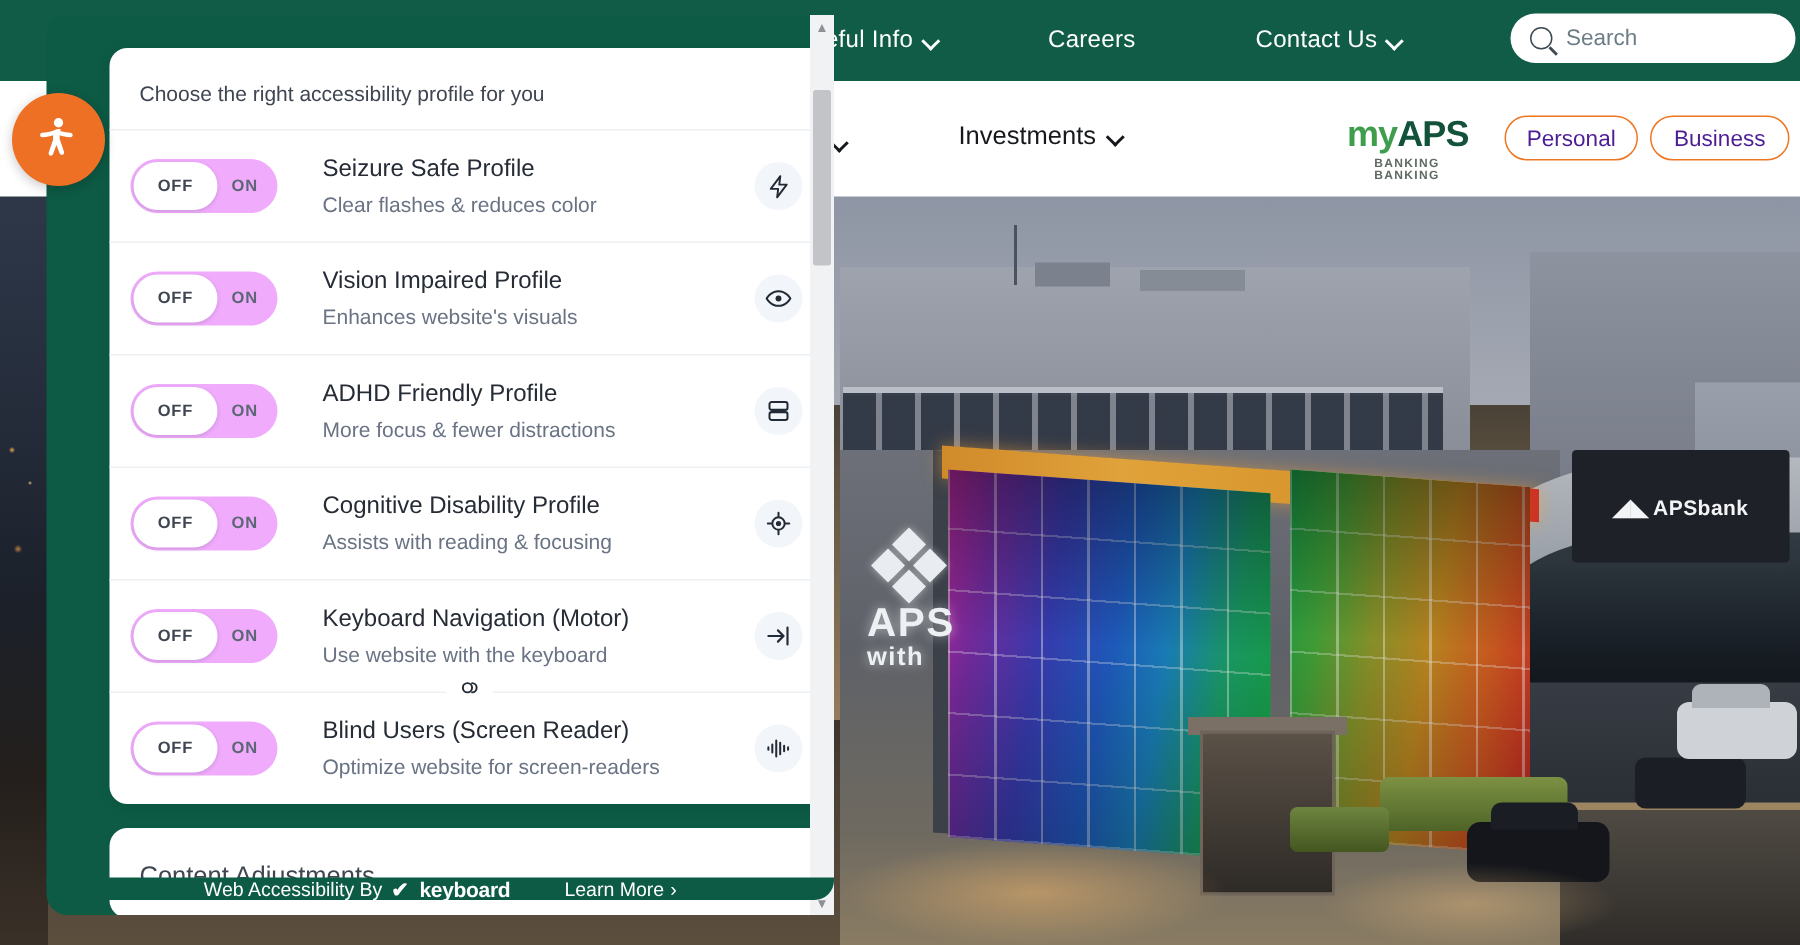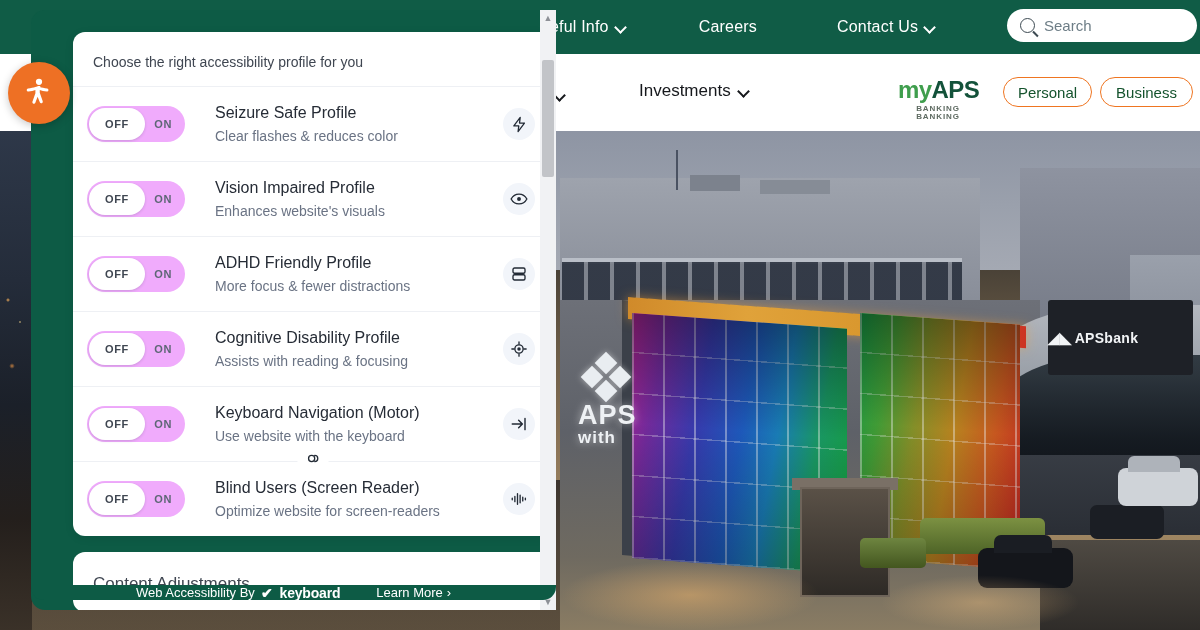--- a/index.html
+++ b/index.html
@@ -90,21 +90,21 @@
     border-top-left-radius:130px 60px;
   }
   .wing-glass{
     position:absolute;left:1000px;top:355px;width:200px;height:100px;
     background:linear-gradient(180deg,rgba(30,40,48,.85),rgba(15,20,26,.9));
     border-top-left-radius:110px 50px;
   }
   .signboard{
     position:absolute;left:1048px;top:300px;width:145px;height:75px;
     background:#1e2127;border-radius:3px;
-    display:flex;align-items:center;
+    display:flex;align-items:center;justify-content:center;
   }
   .signboard span{color:#f2f4f6;font-size:14px;font-weight:bold;letter-spacing:.3px;}
   .signboard .mk{display:inline-block;margin-right:3px;font-size:15px;}
 
   
   .led-wrap{position:absolute;left:632px;top:313px;width:390px;height:245px;}
   .led {
     position:absolute; top:0; height:100%;
     overflow:hidden;
   }
@@ -214,21 +214,21 @@
     position:absolute;left:639px;top:27px;color:#16181c;font-size:17px;
     display:flex;align-items:center;gap:8px;cursor:pointer;
   }
   .myaps{position:absolute;left:898px;top:24px;width:80px;text-align:center;line-height:1;}
   .myaps .big{font-size:24px;font-weight:bold;letter-spacing:-.6px;}
   .myaps .big .my{color:#3f9e4d;}
   .myaps .big .aps{color:#13523a;}
   .myaps .sub{font-size:8px;color:#5f6b62;letter-spacing:.9px;font-weight:bold;margin-top:3px;}
   .pillbtn{
     position:absolute;top:23px;height:30px;border:1.6px solid #ef7521;border-radius:16px;
-    color:#14532d;font-size:15px;display:flex;align-items:center;justify-content:center;cursor:pointer;
+    color:#4c1d95;font-size:15px;display:flex;align-items:center;justify-content:center;cursor:pointer;
   }
   .pill-personal{left:1003px;width:89px;}
   .pill-business{left:1100px;width:93px;}
 
   
   .acc-panel{
     position:absolute;left:31px;top:10px;width:525px;height:600px;
     background:#0d5b45;border-radius:14px;overflow:hidden;
   }
   .acc-scroll{

